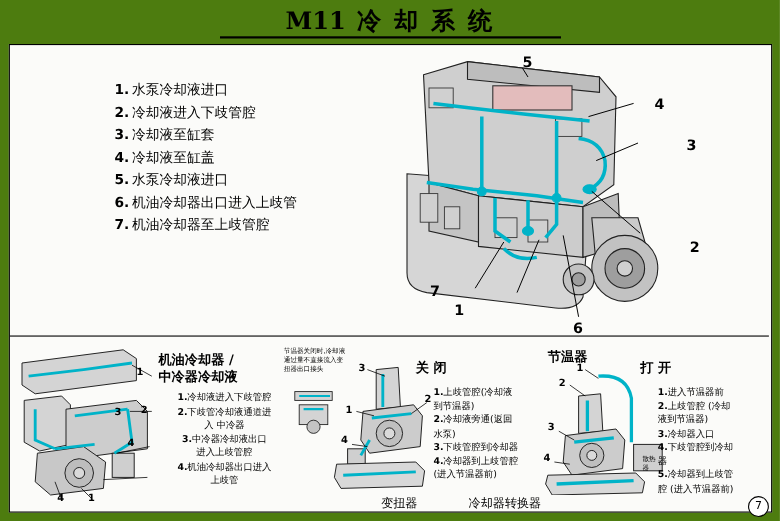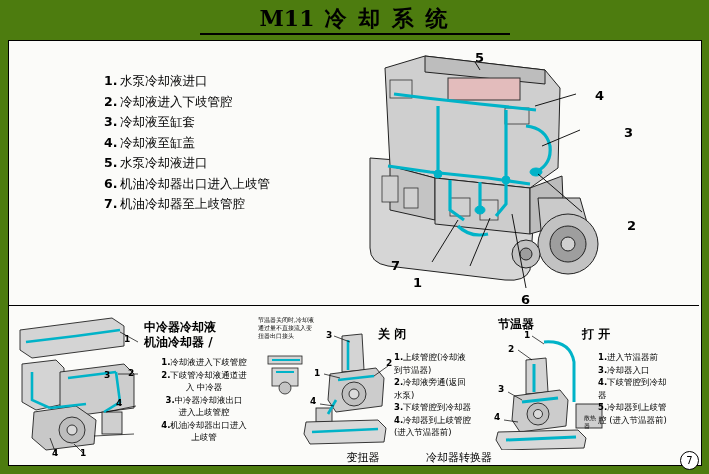--- a/index.html
+++ b/index.html
@@ -196,22 +196,22 @@
     </svg>
     <div class="mini-num" style="left:108px;top:22px;">1</div>
     <div class="mini-num" style="left:112px;top:56px;">2</div>
     <div class="mini-num" style="left:88px;top:58px;">3</div>
     <div class="mini-num" style="left:100px;top:86px;">4</div>
     <div class="mini-num" style="left:64px;top:136px;">1</div>
     <div class="mini-num" style="left:36px;top:136px;">4</div>
   </div>
 
   <div class="panel" style="left:144px;top:320px;width:120px;">
+    <div class="panel-title">机油冷却器 /</div>
     <div class="panel-title">中冷器冷却液</div>
-    <div class="panel-title">机油冷却器 /</div>
     <ul class="panel-list" style="margin-top:6px;text-align:center;">
       <li><span class="num">1.</span><span>冷却液进入下歧管腔</span></li>
       <li><span class="num">2.</span><span>下歧管冷却液通道进入 中冷器</span></li>
       <li><span class="num">3.</span><span>中冷器冷却液出口 进入上歧管腔</span></li>
       <li><span class="num">4.</span><span>机油冷却器出口进入上歧管</span></li>
     </ul>
   </div>
 
   <div class="panel" style="left:258px;top:316px;width:58px;">
     <div class="tiny-note">节温器关闭时,冷却液通过量不直接流入变扭器出口接头</div>
@@ -310,20 +310,21 @@
     <div class="mini-num" style="left:2px;top:82px;">4</div>
     <div class="tiny-note" style="position:absolute;left:92px;top:84px;width:14px;">散热器</div>
   </div>
 
   <div class="cap" style="position:absolute;left:404px;top:450px;width:110px;">冷却器转换器</div>
 
   <div class="panel" style="left:582px;top:326px;width:104px;">
     <div class="bold-label">打 开</div>
     <ul class="panel-list" style="margin-top:8px;">
       <li><span class="num">1.</span><span>进入节温器前</span></li>
+      <li><span class="num">2.</span><span>上歧管腔 (冷却液到节温器)</span></li>
       <li><span class="num">3.</span><span>冷却器入口</span></li>
       <li><span class="num">4.</span><span>下歧管腔到冷却器</span></li>
       <li><span class="num">5.</span><span>冷却器到上歧管腔 (进入节温器前)</span></li>
     </ul>
   </div>
 
   <div class="pagenum">7</div>
 
 </div>
 

